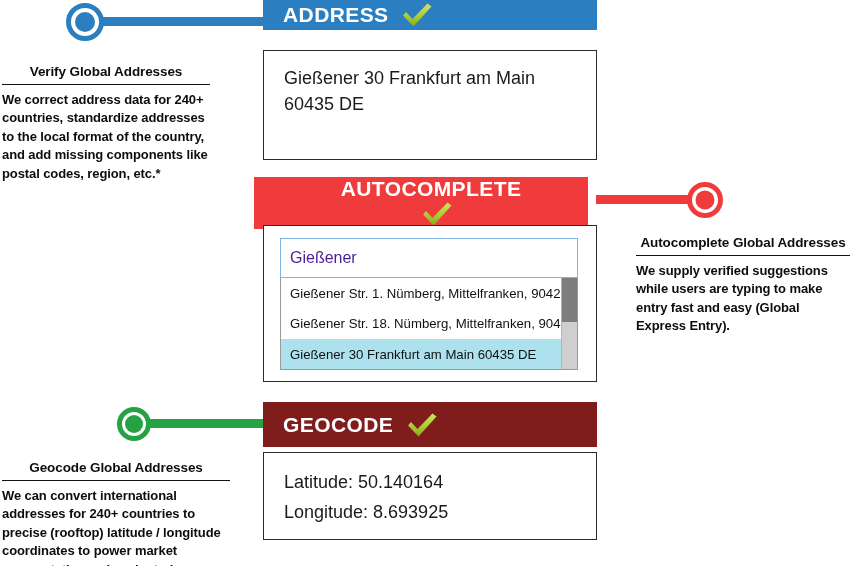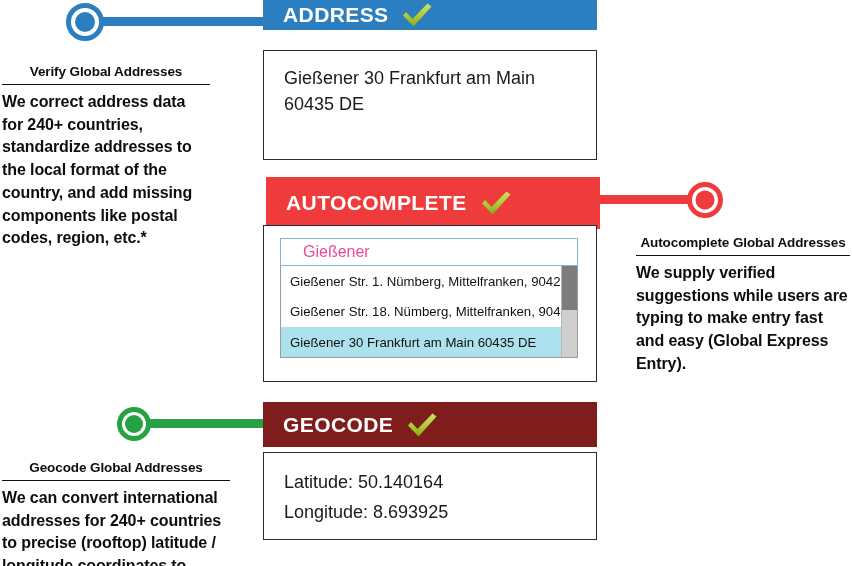--- a/index.html
+++ b/index.html
@@ -69,27 +69,27 @@
     color:#1a1a1a;
     line-height:1.05;
   }
   .geo-wrap{position:absolute;left:20px;top:20px;}
   .geo-wrap .geo-line + .geo-line{margin-top:11px;}
 
   
   .ac-wrap{position:absolute;left:16px;top:12px;width:298px;}
   .ac-input{
     box-sizing:border-box;
-    height:28px;
+    height:40px;
     border:1px solid #7eb4dd;
     background:#ffffff;
     display:flex;align-items:center;
-    padding-left:22px;
+    padding-left:9px;
     font-size:16px;
-    color:#ec4899;
+    color:#4c1d95;
   }
   .ac-list{
     position:relative;
     box-sizing:border-box;
     border:1px solid #9a9a9a;
     border-top:none;
     background:#ffffff;
     height:92px;
     overflow:hidden;
   }
@@ -125,21 +125,21 @@
     letter-spacing:-0.1px;
     white-space:nowrap;
     text-align:center;
   }
   .cap-rule{
     border-top:1.3px solid #111;
     margin-top:5px;
     margin-bottom:6px;
   }
   .cap-body{
-    font-size:16px;
+    font-size:13px;
     font-weight:bold;
     color:#0d0d0d;
     line-height:1.42;
     letter-spacing:-0.1px;
   }
 </style>
 </head>
 <body>
 
 <div class="stage">
@@ -173,21 +173,21 @@
     <div class="cap-title">Verify Global Addresses</div>
     <div class="cap-rule"></div>
     <div class="cap-body">We correct address data for 240+ countries, standardize addresses to the local format of the country, and add missing components like postal codes, region, etc.*</div>
   </div>
 
   <div class="conn-line" style="left:596px;top:195px;width:98px;height:9px;background:#ef3b3b;"></div>
   <div class="dot" style="left:687px;top:182px;width:36px;height:36px;border:5px solid #ef3b3b;">
     <span class="core" style="width:19px;height:19px;background:#ef3b3b;"></span>
   </div>
 
-  <div class="panel-header" style="left:266px;top:177px;width:334px;height:52px;background:#ef3b3b;">
+  <div class="panel-header" style="left:254px;top:177px;width:334px;height:52px;background:#ef3b3b;flex-direction:column;">
     <span class="htitle">AUTOCOMPLETE</span>
     <span class="check">
       <svg viewBox="0 0 34 26" width="34" height="26" aria-hidden="true">
         <defs>
           <linearGradient id="ckB" x1="0" y1="0" x2="0" y2="1">
             <stop offset="0%" stop-color="#cfe264"></stop>
             <stop offset="55%" stop-color="#aecb32"></stop>
             <stop offset="100%" stop-color="#84a81c"></stop>
           </linearGradient>
         </defs>

